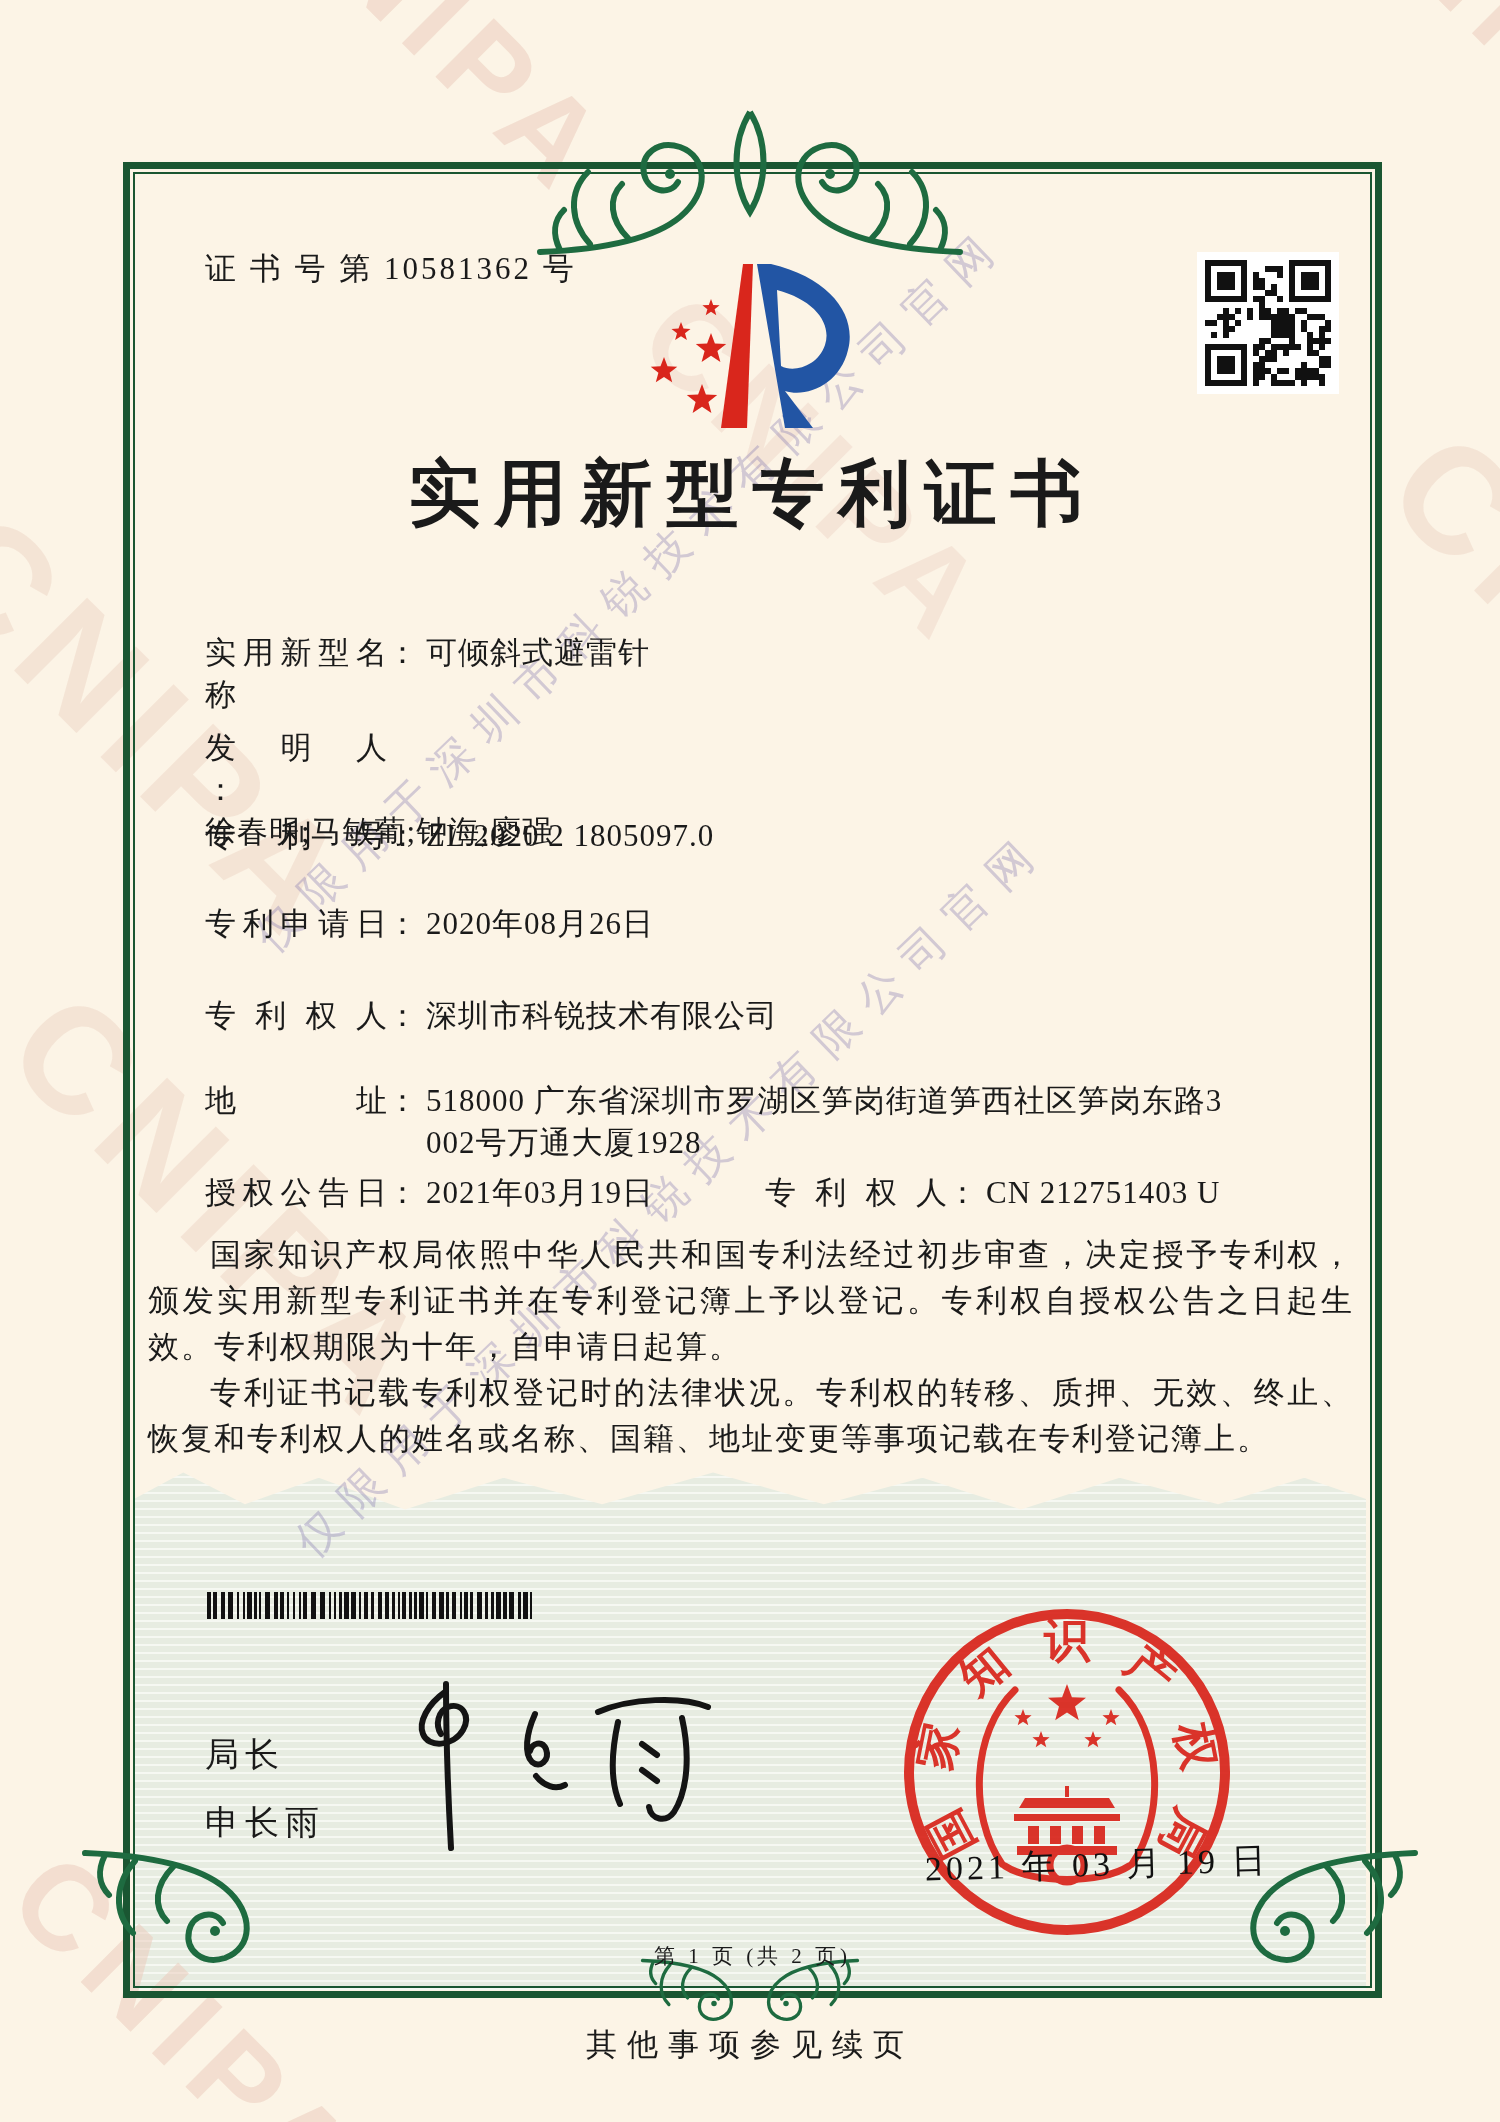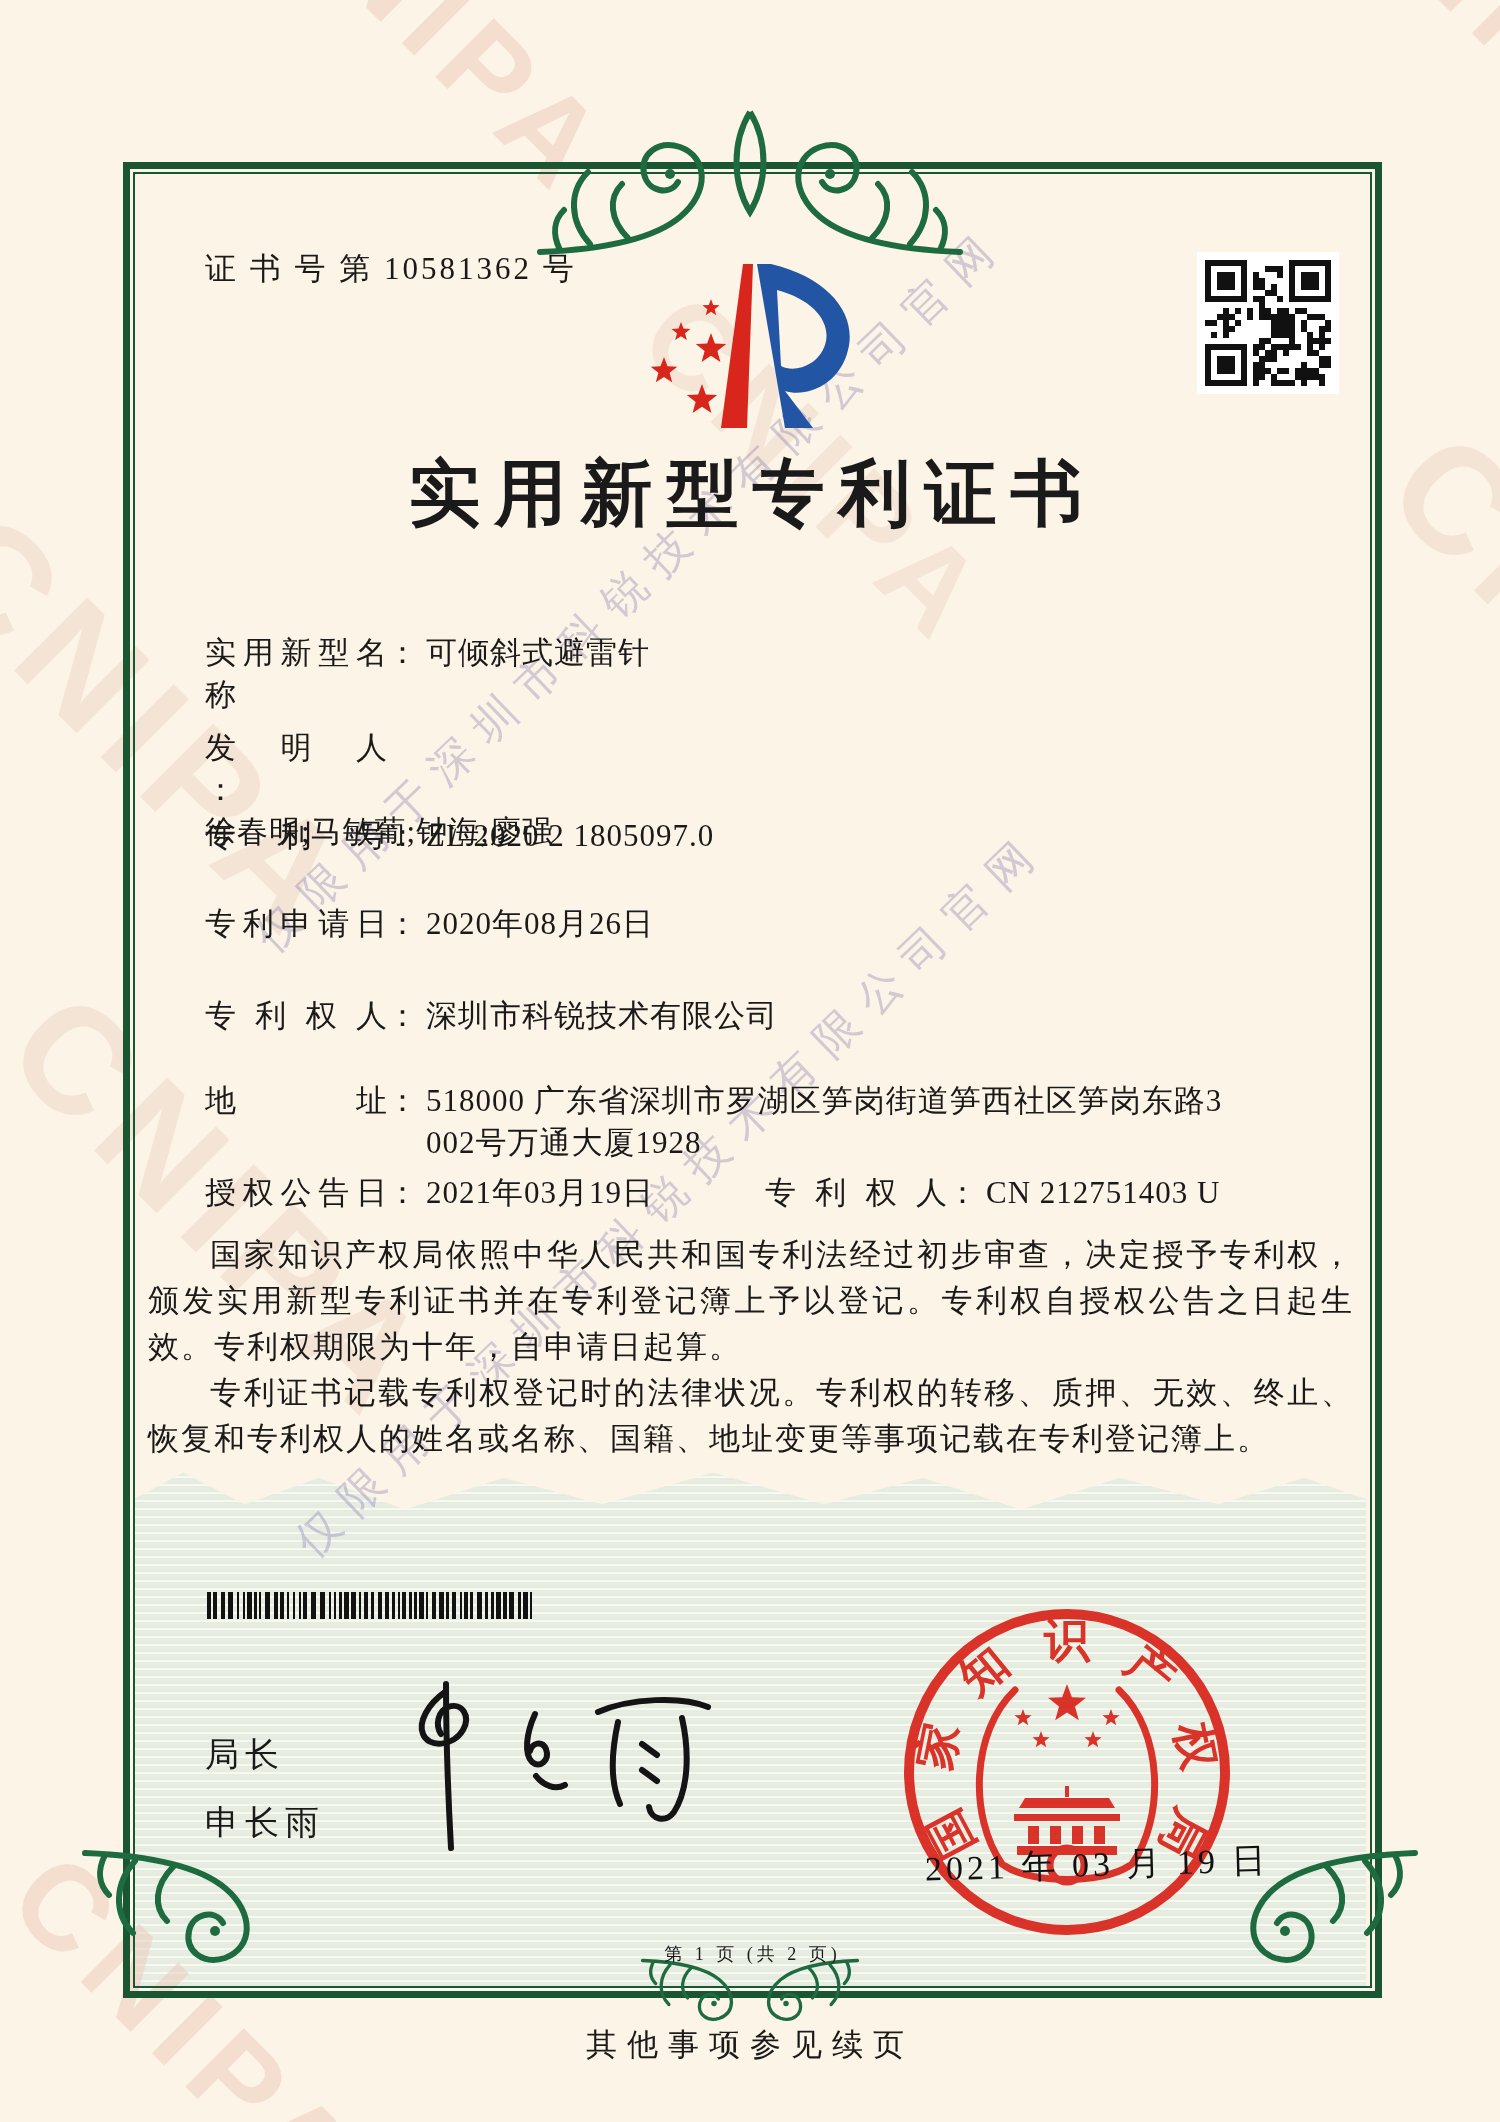--- a/index.html
+++ b/index.html
@@ -75,21 +75,21 @@
   .seal{position:absolute;z-index:6;left:887px;top:1592px;opacity:.93;}
   .seal-ring{fill:none;stroke:#d9261c;stroke-width:10px;}
   .seal-char{font-size:46px;font-weight:bold;fill:#d9261c;
     font-family:"Liberation Serif","DejaVu Serif",serif;}
   .seal-date{
     position:absolute;z-index:7;left:925px;top:1842px;
     font-size:34px;letter-spacing:4px;transform:rotate(-1.5deg);color:#111;
   }
   .page-num{
     position:absolute;z-index:5;left:123px;top:1942px;width:1259px;
-    text-align:center;font-size:18px;letter-spacing:4px;
+    text-align:center;font-size:21px;letter-spacing:4px;
   }
   .cont-note{
     position:absolute;z-index:5;left:0;top:2024px;width:1500px;
     text-align:center;font-size:31px;letter-spacing:10px;
   }
 </style>
 </head>
 <body>
 
 <div class="page">

